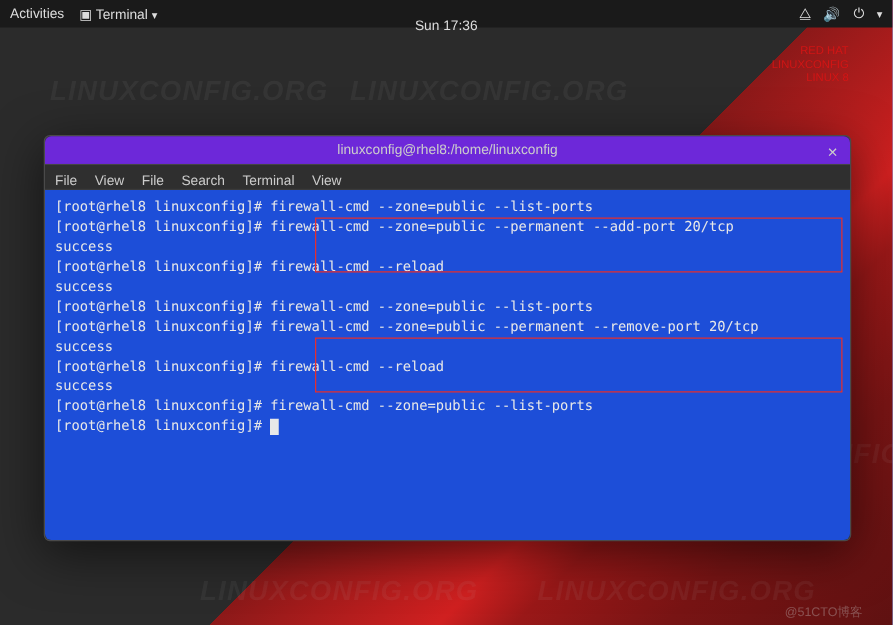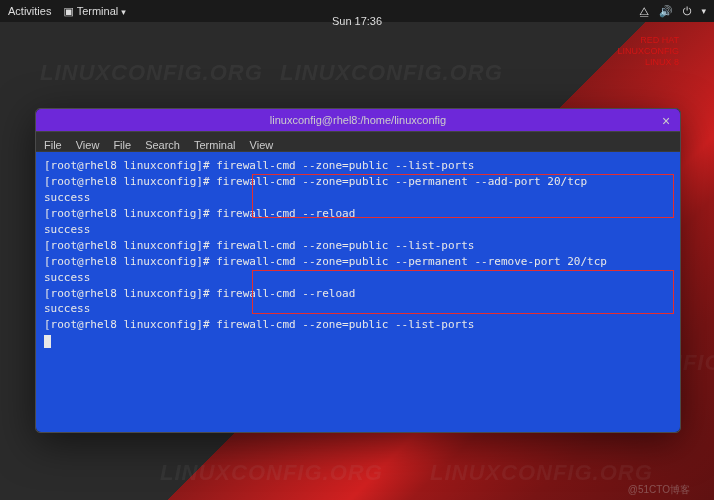--- a/index.html
+++ b/index.html
@@ -197,19 +197,19 @@
     <div class="line">success</div>
     <div class="line">[root@rhel8 linuxconfig]# firewall-cmd --reload</div>
     <div class="line">success</div>
     <div class="line">[root@rhel8 linuxconfig]# firewall-cmd --zone=public --list-ports</div>
     <div class="line">[root@rhel8 linuxconfig]# firewall-cmd --zone=public --permanent --remove-port 20/tcp</div>
     <div class="line">success</div>
     <div class="line">[root@rhel8 linuxconfig]# firewall-cmd --reload</div>
     <div class="line">success</div>
     <div class="line">[root@rhel8 linuxconfig]# firewall-cmd --zone=public --list-ports</div>
     <div class="line"></div>
-    <div class="line"><span class="cursor"></span></div>
+    <div class="line"><span>[root@rhel8 linuxconfig]# </span><span class="cursor"></span></div>
     <div class="redbox redbox1"></div>
     <div class="redbox redbox2"></div>
   </div>
 </div>
 
 <div class="attribution">@51CTO博客</div>
 
 </body></html>

